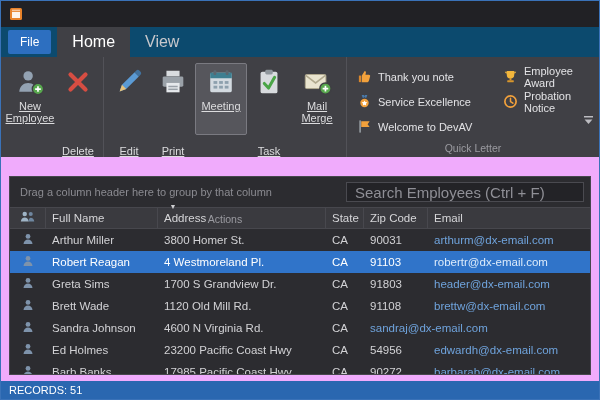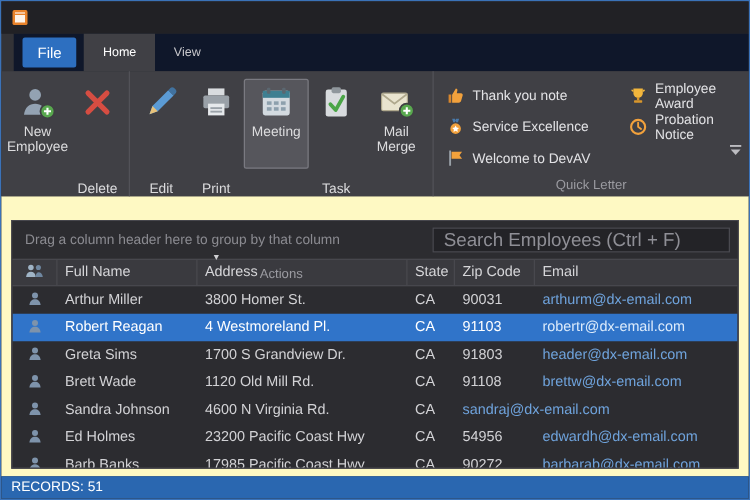--- a/index.html
+++ b/index.html
@@ -9,45 +9,45 @@
     border:1px solid #3a72b8;
     background:#333337;
     font-family:"Liberation Sans",sans-serif;
     display:flex;flex-direction:column;
     overflow:hidden;position:relative;
   }
   
   .titlebar{height:26px;background:#212125;display:flex;align-items:center;padding:0 8px;flex:none;}
   .app-icon{display:inline-flex;}
   
-  .tabrow{height:30px;background:#0f172a;display:flex;align-items:flex-end;flex:none;margin-left:10px;}
+  .tabrow{height:30px;background:#0c4a6e;display:flex;align-items:flex-end;flex:none;}
   .file-btn{height:24px;margin:0 6px 3px 7px;padding:0 12px;background:#2d6fc0;color:#fff;
     font-size:12px;display:flex;align-items:center;border-radius:2px;cursor:default;}
-  .tab{height:30px;padding:4px 15px;display:flex;align-items:center;font-size:10px;color:#c8c8cc;cursor:default;}
+  .tab{height:30px;padding:4px 15px;display:flex;align-items:center;font-size:16px;color:#c8c8cc;cursor:default;}
   .tab.selected{background:#404045;color:#fff;}
   
   .ribbon{height:100px;background:#404045;display:flex;flex:none;position:relative;}
   .rgroup{display:flex;flex-direction:column;border-right:1px solid #525258;padding-top:4px;}
   .rgroup:last-of-type{border-right:none;}
   .rgroup-content{flex:1;display:flex;align-items:flex-start;padding:2px 3px 0 3px;}
   .rgroup-label{height:16px;text-align:center;font-size:10.5px;color:#9b9ba1;line-height:14px;}
   .bigbtn{width:52px;min-height:72px;display:flex;flex-direction:column;align-items:center;
     padding-top:3px;border:1px solid transparent;border-radius:2px;cursor:default;}
   .bigbtn.narrow{width:44px;gap:45px;}
   .bigbtn.sel{background:#56565c;border:1px solid #7a7a81;}
-  .blabel{margin-top:3px;font-size:11px;line-height:12px;color:#dcdcde;text-align:center;}
+  .blabel{margin-top:3px;font-size:11px;line-height:12px;color:#dcdcde;text-align:center;text-decoration:underline;}
   .dd-arrow{font-size:7px;color:#cfcfd2;line-height:8px;margin-top:1px;}
   .i32{width:30px;height:30px;display:block;}
   
   .quick-grid{display:grid;grid-template-columns:146px 1fr;grid-auto-rows:25px;padding:3px 12px 0 6px;flex:1;}
   .qitem{display:flex;align-items:center;gap:6px;font-size:11px;color:#e2e2e5;cursor:default;padding:0 4px;border-radius:2px;}
   .i16{width:15px;height:15px;flex:none;display:block;}
   .ribbon-more{position:absolute;right:5px;bottom:32px;color:#bcbcc1;cursor:default;display:inline-flex;}
   
-  .main{flex:1;background:#fef9c3;padding:19px 8px 6px 8px;display:flex;min-height:0;}
+  .main{flex:1;background:#f0abfc;padding:19px 8px 6px 8px;display:flex;min-height:0;}
   .grid-panel{flex:1;border:1px solid #47474d;background:#2c2c30;display:flex;flex-direction:column;min-height:0;}
   .groupby-row{height:30px;flex:none;display:flex;align-items:center;justify-content:space-between;
     padding:0 6px 0 10px;background:#2c2c30;}
   .hint{font-size:11px;color:#8b8b91;white-space:nowrap;}
   .search{width:238px;height:20px;background:#232327;border:1px solid #4a4a50;color:#cfcfcf;
     font-size:15px;padding:0 8px;font-family:"Liberation Sans",sans-serif;outline:none;}
   .search::placeholder{color:#8f8f96;}
   .hdr{height:22px;flex:none;display:flex;background:#3a3a3f;border-top:1px solid #47474d;border-bottom:1px solid #47474d;}
   .hdr .cell{font-size:11.5px;color:#d6d6d9;border-right:1px solid #48484e;display:flex;align-items:center;}
   .hdr .cell:last-child{border-right:none;}

